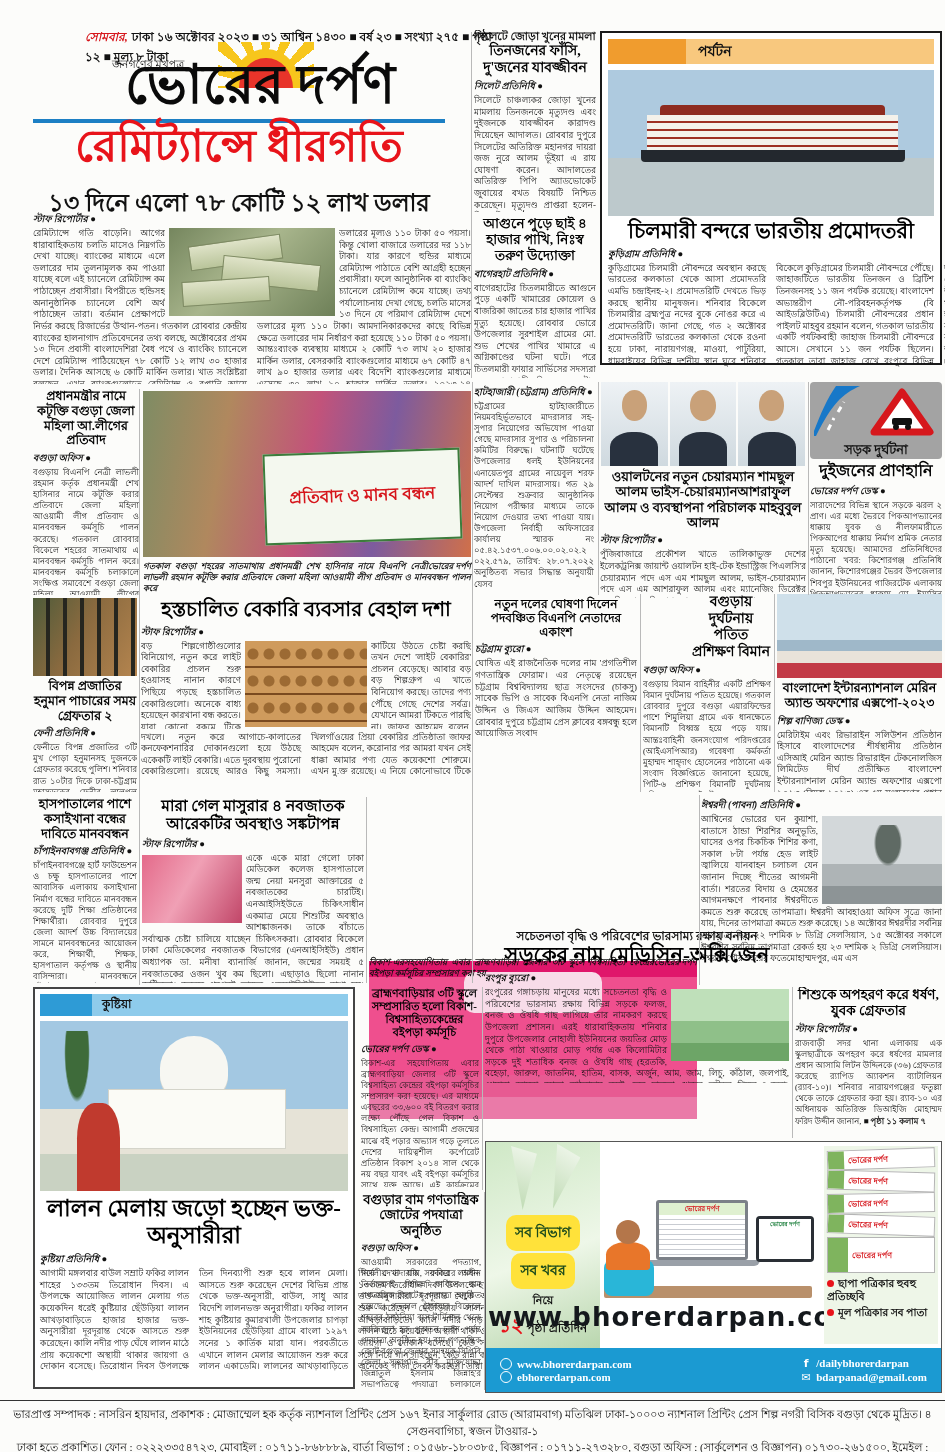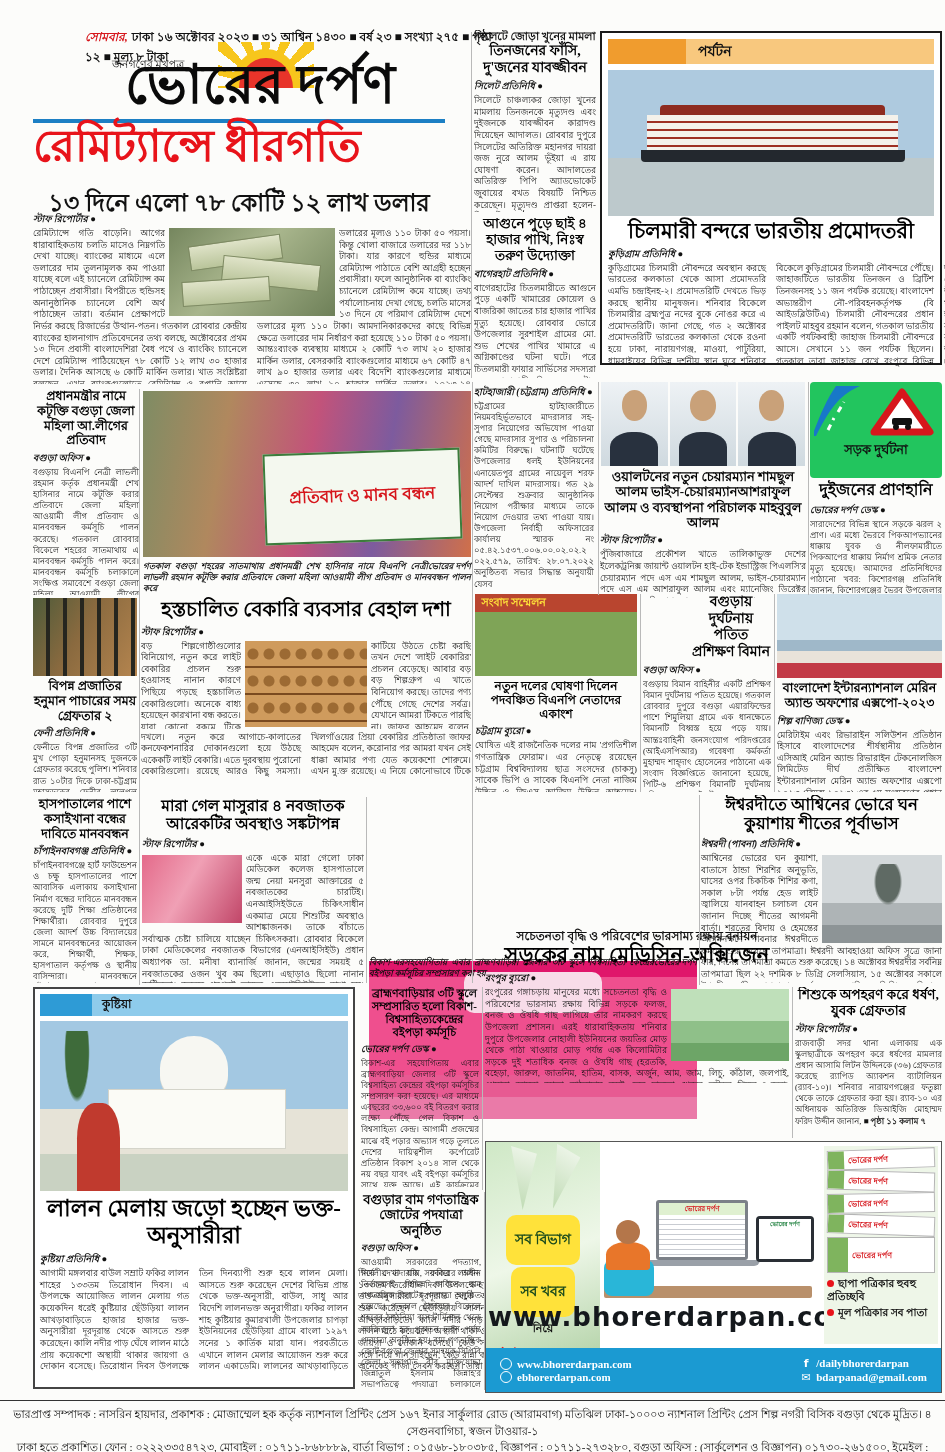--- a/index.html
+++ b/index.html
@@ -15,21 +15,21 @@
   .cap{font-size:8.6px;font-weight:700;font-style:italic;line-height:1.3;text-align:justify;}
   .cap-credit{float:right;font-style:italic;font-weight:700;}
   .vrule{position:absolute;width:1px;background:#b9b9b9;}
   .ph{position:relative;overflow:hidden;background:#ccc;}
   
   .dateline{font-size:12px;font-weight:700;}
   .dateline .red{color:#d6161c;font-style:italic;margin-right:4px;}
   .tagline{font-size:11px;font-weight:400;}
   .title{font-size:54px;font-weight:800;line-height:1;white-space:nowrap;text-align:center;color:#0a0a0a;}
   .bluebar{background:#1c7fc4;}
-  .lead-hl{font-size:44px;font-weight:800;color:#e8131a;white-space:nowrap;line-height:1.05;}
+  .lead-hl{font-size:44px;font-weight:800;color:#e8131a;text-align:center;white-space:nowrap;line-height:1.05;}
   .lead-sub{font-size:24px;font-weight:800;text-align:center;white-space:nowrap;}
   .sun{position:absolute;overflow:hidden;}
   .sun-rays{position:absolute;inset:0;background:repeating-conic-gradient(from 262deg at 50% 100%,#f7c61c 0 11deg,rgba(0,0,0,0) 11deg 23deg);}
   .sun-ring{position:absolute;left:14%;right:14%;bottom:0;height:84%;background:#f7c61c;border-radius:100% 100% 0 0/200% 200% 0 0;}
   .sun-core{position:absolute;left:22%;right:22%;bottom:0;height:66%;background:#e8342a;border-radius:100% 100% 0 0/200% 200% 0 0;}
   
   .tourism-box{position:absolute;border:2px solid #1a1a1a;background:#fff;padding:6px;box-sizing:border-box;}
   .tab-row{display:flex;height:25px;}
   .tab-solid{width:78px;background:#f09c2e;}
   .tab-rest{flex:1;background:#f8c87e;display:flex;align-items:center;padding-left:12px;font-weight:800;font-size:14px;}
@@ -39,21 +39,21 @@
   .ship-hull{position:absolute;left:10%;right:9%;top:55%;height:8%;background:#23282e;border-radius:0 0 4px 4px;}
   
   .ph-dollars{background:linear-gradient(135deg,#75865e,#a8b58c 45%,#6e8058);}
   .bill{position:absolute;background:linear-gradient(#dfe3c8,#b9c49a);border:1px solid #7e8a63;}
   .ph-protest{background:linear-gradient(100deg,#7e8c64,#b0885e 25%,#c2537a 50%,#7d5b9e 72%,#d0704a);}
   .protest-banner{position:absolute;left:37%;right:3%;top:36%;bottom:9%;background:#f4f8ef;border:2px solid #3c7c3c;transform:rotate(-2deg);display:flex;align-items:center;justify-content:center;text-align:center;padding:4px;}
   .protest-banner span{color:#d6161c;font-weight:800;font-size:17px;line-height:1.2;}
   .portrait{flex:1;margin:0 1px;background:linear-gradient(#eef2f5,#cfd9df);position:relative;}
   .p-head{position:absolute;left:31%;top:10%;width:38%;height:36%;background:#c9a179;border-radius:50%;}
   .p-body{position:absolute;left:14%;right:14%;bottom:0;height:40%;background:#28313e;border-radius:45% 45% 0 0;}
-  .sign-box{background:#22c55e;border-radius:4px;position:relative;padding:4px 4px 20px;}
+  .sign-box{background:#a3a3a3;border-radius:4px;position:relative;padding:4px 4px 1px;}
   .sign-label{text-align:center;font-weight:800;font-size:13px;}
   .ph-monkey{background:linear-gradient(120deg,#4e5b3a,#8a6a3f 45%,#b5854f),#8a6a3f;}
   .cage{position:absolute;inset:0;background:repeating-linear-gradient(90deg,rgba(0,0,0,0) 0 13px,#26261f 13px 17px);}
   .ph-bakery{background:radial-gradient(circle at 8px 13px,#9c6a33 5px,rgba(0,0,0,0) 6px) 0 0/16px 27px,repeating-linear-gradient(#cf9b5d 0 25px,#7a4a1f 25px 27px);}
   .ph-newparty{background:linear-gradient(#b9452f 0 22%,#7fa457 22% 100%);}
   .np-banner{position:absolute;left:4%;top:3%;right:30%;height:17%;color:#ffe23a;font-weight:800;font-size:11px;display:flex;align-items:center;}
   .ph-expo{background:linear-gradient(#cfe0ea 0 55%,#9fb8c9 55% 78%,#c23b47 78% 100%);}
   .expo-table{position:absolute;left:0;right:0;top:68%;height:14%;background:#e9e3da;}
   .ph-babies{background:linear-gradient(120deg,#e46a8a,#f0a0b5 45%,#c14668);}
   .ph-bkash{background:linear-gradient(#e0166b 0 10%,#ef4f8e 10% 72%,#e75a92 72% 100%);}
@@ -68,21 +68,21 @@
   .figure-man{position:absolute;left:12%;bottom:0;width:14%;height:52%;background:#c03a2e;border-radius:40% 40% 0 0;}
   .ph-roadtrees{background:linear-gradient(#bfe0ba 0 45%,#8fc089 45% 75%,#6da567 75% 100%);}
   .region-strip{display:flex;height:22px;}
   .region-sq{width:52px;background:#2e9bd6;}
   .region-rest{flex:1;background:#8ecbeb;display:flex;align-items:center;padding-left:10px;font-weight:700;font-size:12px;}
   .lalon-box{position:absolute;border:2px solid #444;background:#fff;padding:5px;box-sizing:border-box;}
   
   .ad-box{position:absolute;border:1px solid #555;background:#fff;box-sizing:border-box;}
   .ad-green{position:absolute;left:0;top:0;width:114px;bottom:44px;background:linear-gradient(160deg,#cfe8c6,#eef7e8 55%,#b9d6ae);text-align:center;padding:4px 2px;box-sizing:border-box;}
   .cone{display:inline-block;width:34px;height:64px;background:linear-gradient(200deg,#f2f8ee,#bcd9b0);clip-path:polygon(12% 0,88% 12%,46% 100%);margin:0 2px;}
-  .badge{display:inline-block;background:#ffe23a;color:#1c4b1c;font-weight:800;font-size:14px;padding:13px 9px;border-radius:10px;margin:1px 0;}
+  .badge{display:inline-block;background:#ffe23a;color:#1c4b1c;font-weight:800;font-size:14px;padding:6px 9px;border-radius:10px;margin:1px 0;}
   .ad-nie{font-weight:700;font-size:11px;margin-top:2px;}
   .ad-pages{font-weight:800;font-size:12px;}
   .ad-pages .num{color:#e8131a;font-size:19px;}
   .ad-head{position:absolute;left:118px;top:6px;width:216px;text-align:center;}
   .ad-head .big{color:#e8131a;font-weight:800;font-size:19px;line-height:1.1;}
   .ad-head .sub{color:#101010;font-weight:800;font-size:12px;margin-top:2px;}
   .ad-illus{position:absolute;left:118px;top:58px;width:216px;height:98px;}
   .il-desk{position:absolute;left:0;right:8px;bottom:0;height:12px;background:#b9906b;border-radius:2px;}
   .il-laptop{position:absolute;left:52px;top:0;width:92px;height:60px;background:#fff;border:3px solid #7b8087;border-radius:3px;box-sizing:border-box;overflow:hidden;}
   .il-title{color:#d6161c;font-weight:800;font-size:7px;text-align:center;background:#dff0d0;}
@@ -247,25 +247,20 @@
       <div class="ph ph-bakery" style="width:122px;height:86px;margin:0 4px;"></div>
       <div class="bd" style="width:100px;height:88px;overflow:hidden;">কাটিয়ে উঠতে চেষ্টা করছি তখন দেশে 'লাইট বেকারির' প্রচলন বেড়েছে। আবার বড় বড় শিল্পগ্রুপ এ খাতে বিনিয়োগ করছে। তাদের পণ্য পৌঁছে গেছে দেশের সর্বত্র। যেখানে আমরা টিকতে পারছি না। জাফর আহমেদ বলেন, 'শুধু আমার ব্যবসা খারাপ সেটা নয়, হস্ত চালিত সব বেকারির ব্যবসার অবস্থা খুব খারাপ। এখন আমরা ব্যাংক ঋণের কিস্তি দিতে পারছি না। সাপ্লায়ারের বিল আটকা আছে। আগে ঢাকার সব শোরুমে পণ্য যেত, এর মধ্যে</div>
     </div>
     <div class="bd" style="column-count:2;column-gap:10px;margin-top:3px;height:52px;overflow:hidden;">
       <span>দখলে। নতুন করে আগাচে-কালাতের কনফেকশনারির দোকানগুলো হয়ে উঠছে একেকটি লাইট বেকারি। এতে দুরবস্থায় পুরোনো বেকারিগুলো। রয়েছে আরও কিছু সমস্যা। খিলগাঁওয়ের প্রিয়া বেকারির প্রতিষ্ঠাতা জাফর আহমেদ বলেন, করোনার পর আমরা যখন সেই ধাক্কা আমার পণ্য যেত কয়েকশো শোরুমে। এখন মু.ক্ত রয়েছে। এ নিয়ে কোনোভাবে টিকে আছি।' তথ্য বলছে, দেশে দুই ধরনের বেকারি রয়েছে। একটি হস্তচালিত (হাতে তৈরি নন-ব্র্যান্ড) বেকারি। দেশে ছোট-বড় পাঁচ হাজার এমন প্রতিষ্ঠান রয়েছে।</span>
       
     </div>
   </div>
 
   <div class="art" style="left:475px;top:594px;width:162px;height:198px;">
-    <div class="ph ph-newparty" style="height:82px;">
-      <div class="np-banner">
-          <span>সংবাদ সম্মেলন</span>
-        </div>
-    </div>
     <div class="hl" style="font-size:12px;margin-top:3px;">নতুন দলের ঘোষণা দিলেন পদবঞ্চিত বিএনপি নেতাদের একাংশ</div>
     <div class="by">চট্টগ্রাম ব্যুরো ●</div>
     <div class="bd"><span>ঘোষিত এই রাজনৈতিক দলের নাম 'প্রগতিশীল গণতান্ত্রিক ফোরাম'। এর নেতৃত্বে রয়েছেন চট্টগ্রাম বিশ্ববিদ্যালয় ছাত্র সংসদের (চাকসু) সাবেক ভিপি ও সাবেক বিএনপি নেতা নাজিম উদ্দিন ও জিএস আজিম উদ্দিন আহমেদ। রোববার দুপুরে চট্টগ্রাম প্রেস ক্লাবের বঙ্গবন্ধু হলে আয়োজিত সংবাদ</span> </div>
   </div>
 
   <div class="art" style="left:643px;top:594px;width:128px;height:198px;">
     <div class="hl" style="font-size:14px;margin-left:48px;">বগুড়ায় দুর্ঘটনায় পতিত প্রশিক্ষণ বিমান</div>
     <div class="by">বগুড়া অফিস ●</div>
     <div class="bd" style="font-size:8.4px;"><span>বগুড়ায় বিমান বাহিনীর একটি প্রশিক্ষণ বিমান দুর্ঘটনায় পতিত হয়েছে। গতকাল রোববার দুপুরে বগুড়া এয়ারফিল্ডের পাশে শিমুলিয়া গ্রামে এক ধানক্ষেতে বিমানটি বিধ্বস্ত হয়ে পড়ে যায়। আন্তঃবাহিনী জনসংযোগ পরিদপ্তরের (আইএসপিআর) গবেষণা কর্মকর্তা মুহাম্মদ শাহ্দাৎ হোসেনের পাঠানো এক সংবাদ বিজ্ঞপ্তিতে জানানো হয়েছে, পিটি-৬ প্রশিক্ষণ বিমানটি দুর্ঘটনায় পতিত হলেও পাইলটগণ সুস্থ রয়েছেন। প্রত্যক্ষদর্শীদের বরাত দিয়ে বগুড়ার কাহালু উপজেলার মুরইল</span> <span class="jump">■ পৃষ্ঠা ১১ কলাম ৪</span></div>
   </div>
@@ -297,21 +292,20 @@
   <div class="ph ph-bkash abs" style="left:369px;top:795px;width:328px;height:158px;">
     <div class="stage-banner"></div>
     <div class="stage-floor"></div>
   </div>
   <div class="abs cap" style="left:369px;top:957px;width:328px;">
     <span class="cap-credit">ভোরের দর্পণ</span>
     <span>বিকাশ-এরসহযোগিতায় এবার ব্রাহ্মণবাড়িয়া জেলার ৩টি স্কুলে বিশ্বসাহিত্য কেন্দ্রের বইপড়া কর্মসূচির সম্প্রসারণ করা হয়</span>
   </div>
 
   <div class="art" style="left:701px;top:795px;width:241px;height:188px;">
-    <div class="hl" style="font-size:16.5px;">ঈশ্বরদীতে আশ্বিনের ভোরে ঘন কুয়াশায় শীতের পূর্বাভাস</div>
     <div class="by">ঈশ্বরদী (পাবনা) প্রতিনিধি ●</div>
     <div class="bd">
       <span class="ph ph-fog" style="float:right;width:120px;height:88px;margin:2px 0 2px 4px;display:block;">
           <span class="fog-tree"></span>
         </span>
       <span>আশ্বিনের ভোরের ঘন কুয়াশা, বাতাসে ঠান্ডা শিরশির অনুভূতি, ঘাসের ওপর চিকচিক শিশির কণা, সকাল ৮টা পর্যন্ত হেড লাইট জ্বালিয়ে যানবাহন চলাচল যেন জানান দিচ্ছে শীতের আগমনী বার্তা। শরতের বিদায় ও হেমন্তের আগমনক্ষণে পাবনার ঈশ্বরদীতে কমতে শুরু করেছে তাপমাত্রা। ঈশ্বরদী আবহাওয়া অফিস সূত্রে জানা যায়, দিনের তাপমাত্রা কমতে শুরু করেছে। ১৪ অক্টোবর ঈশ্বরদীর সর্বনিম্ন তাপমাত্রা ছিল ২২ দশমিক ৮ ডিগ্রি সেলসিয়াস, ১৫ অক্টোবর সকালে ঈশ্বরদীর সর্বনিম্ন তাপমাত্রা রেকর্ড হয় ২৩ দশমিক ২ ডিগ্রি সেলসিয়াস। ঈশ্বরদী পৌর শহরের ফতেমোহাম্মদপুর, এম এস</span> 
     </div>
   </div>
 
   <div class="lalon-box" style="left:33px;top:987px;width:322px;height:402px;">

